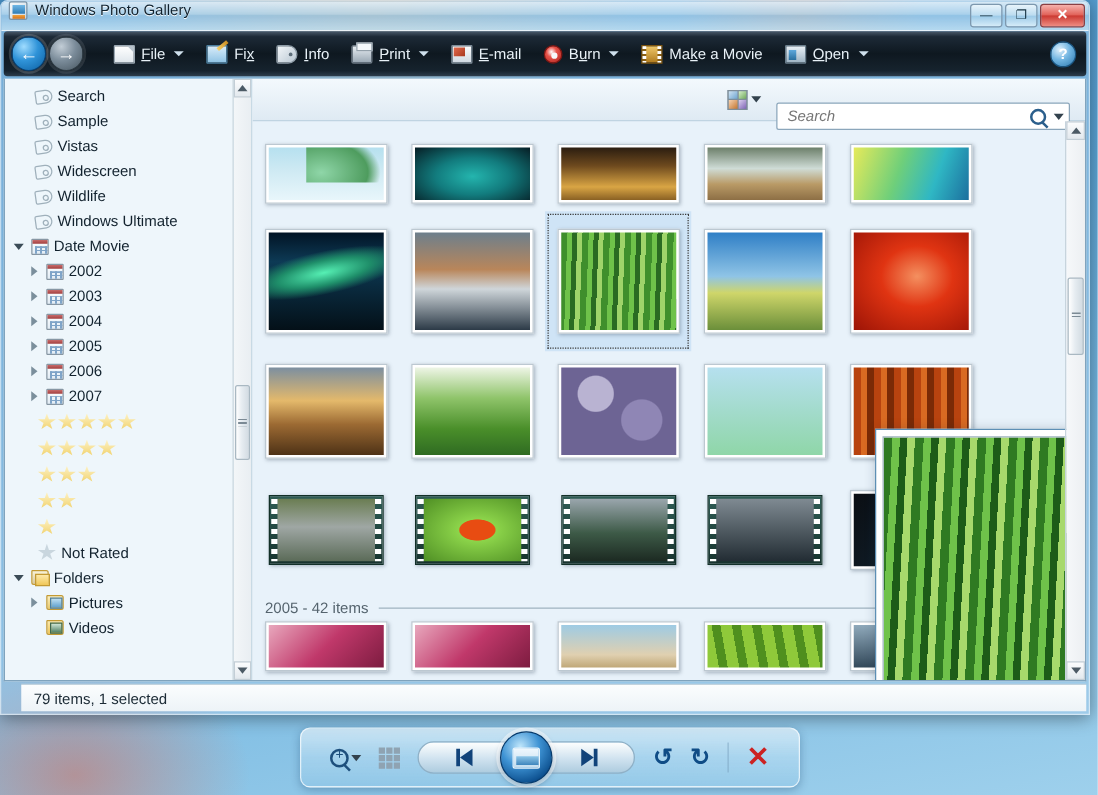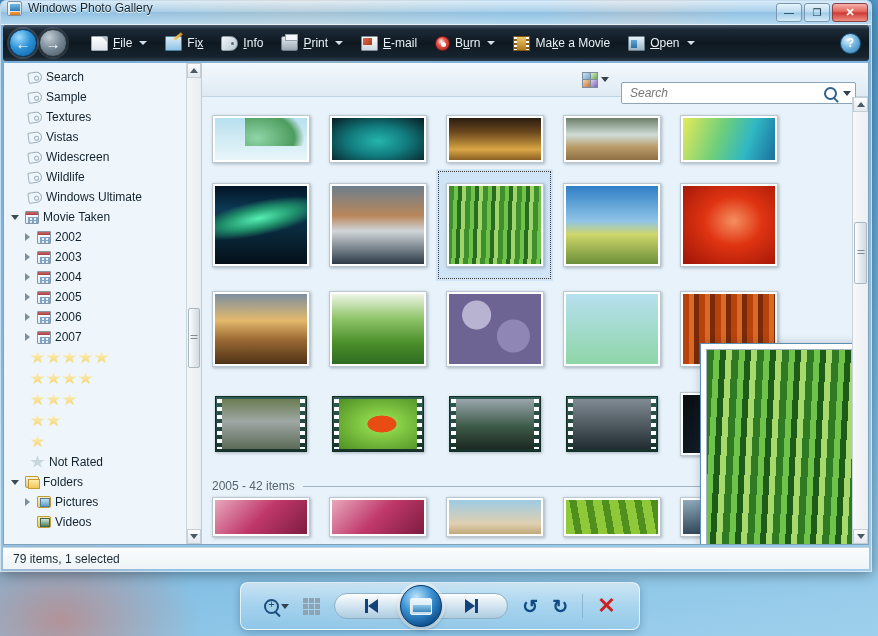--- a/index.html
+++ b/index.html
@@ -211,21 +211,21 @@
   
   .preview { position:absolute; left:498px; top:280px; width:265px; height:272px;
     background:#fff; border:1px solid #5d8fb5; box-shadow:3px 3px 10px rgba(20,40,60,.45);
     display:flex; flex-direction:column; }
   .preview .pimg { margin:5px; height:196px; border:1px solid #9fb3c0; overflow:hidden;
     background:#2f6b2a; }
 
   
   .statusbar { height:22px; background:linear-gradient(180deg,#fbfdfe,#edf3f7);
     border-top:1px solid #c2d3de; display:flex; align-items:center; padding-left:10px;
-    font-size:12px; color:#1b2a35; margin:0 2px 2px 2px; }
+    font-size:12px; color:#1b2a35; margin:0 2px 2px 16px; }
 
   
   .ctrlbar { position:absolute; left:240px; top:582px; width:400px; height:48px;
     background: linear-gradient(180deg, rgba(255,255,255,.55) 0%, rgba(205,232,248,.38) 50%, rgba(150,200,230,.3) 100%);
     border:1px solid rgba(255,255,255,.7); border-radius:8px;
     display:flex; align-items:center; justify-content:center; gap:14px;
     box-shadow:0 2px 8px rgba(0,40,80,.3); }
   .cb-item { display:flex; align-items:center; gap:2px; cursor:pointer; }
   .mag2 { width:15px; height:15px; border:2px solid #1d4f7d; border-radius:50%; position:relative; }
   .mag2::before { content:"+"; position:absolute; left:2px; top:-3px; font-size:11px; color:#1d4f7d; }
@@ -339,43 +339,39 @@
         <div class="tree-row indent-1">
           <span class="t-ico tag-ico"></span>
           <span>Search</span>
         </div>
         <div class="tree-row indent-1">
           <span class="t-ico tag-ico"></span>
           <span>Sample</span>
         </div>
         <div class="tree-row indent-1">
           <span class="t-ico tag-ico"></span>
-          <span>Textures</span>
-        </div>
-        <div class="tree-row indent-1">
-          <span class="t-ico tag-ico"></span>
           <span>Vistas</span>
         </div>
         <div class="tree-row indent-1">
           <span class="t-ico tag-ico"></span>
           <span>Widescreen</span>
         </div>
         <div class="tree-row indent-1">
           <span class="t-ico tag-ico"></span>
           <span>Wildlife</span>
         </div>
         <div class="tree-row indent-1">
           <span class="t-ico tag-ico"></span>
           <span>Windows Ultimate</span>
         </div>
 
         <div class="tree-row">
           <span class="expander expanded"></span>
           <span class="t-ico cal-ico"></span>
-          <span>Movie Taken</span>
+          <span>Date Movie</span>
         </div>
         <div class="tree-row" style="padding-left:18px">
           <span class="expander collapsed"></span>
           <span class="t-ico cal-ico"></span>
           <span>2002</span>
         </div>
         <div class="tree-row" style="padding-left:18px">
           <span class="expander collapsed"></span>
           <span class="t-ico cal-ico"></span>
           <span>2003</span>

